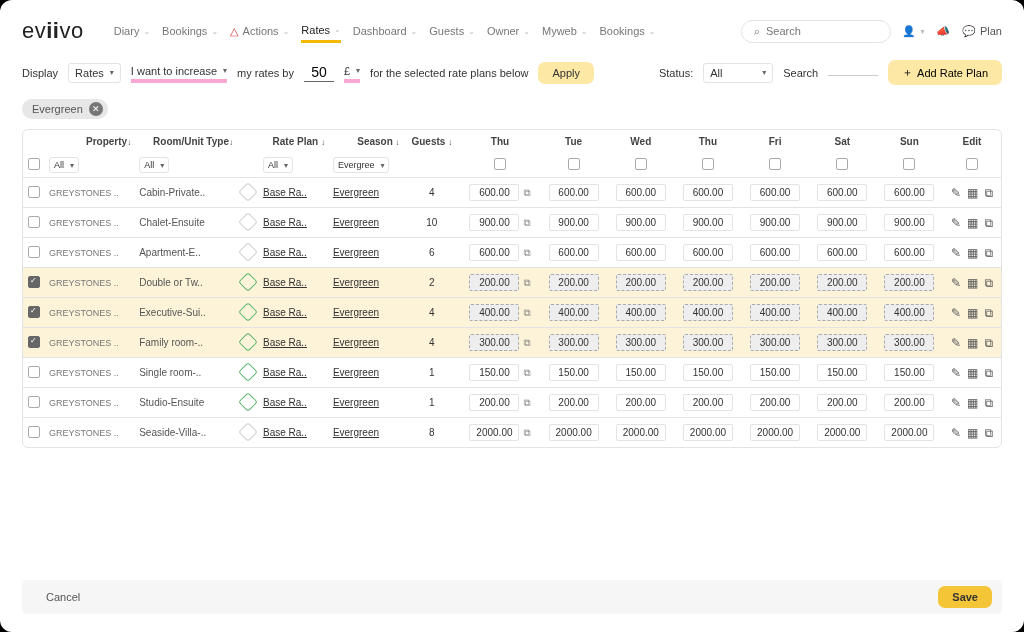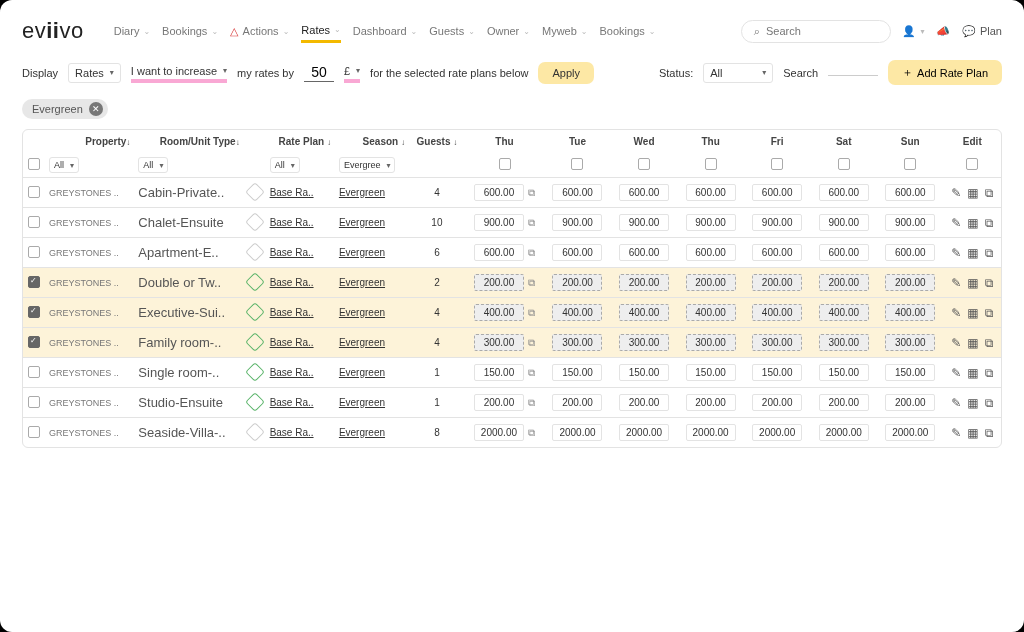--- a/index.html
+++ b/index.html
@@ -53,21 +53,21 @@
   thead tr.filters td{padding:4px;}
   thead tr.filters .sel{font-size:9px;padding:2px 4px;}
   tbody tr{border-top:1px solid var(--border);}
   tbody tr.hl{background:var(--highlight-row);}
   td{padding:6px 4px;white-space:nowrap;text-align:left;}
   td.center,th.center{text-align:center;}
   .ck{width:12px;height:12px;border:1px solid #aaa;border-radius:2px;display:inline-block;position:relative;}
   .ck.on{background:#666;border-color:#666;}
   .ck.on:after{content:"✓";color:#fff;font-size:8px;position:absolute;top:-1px;left:1px;}
   .prop{color:#777;font-size:9px;text-transform:uppercase;}
-  .room{color:#555;font-size:13px;}
+  .room{color:#555;font-size:10px;}
   .tag{width:14px;height:14px;border:1.5px solid var(--green);border-radius:3px;display:inline-block;transform:rotate(45deg);}
   .tag.off{border-color:#ccc;}
   .link{text-decoration:underline;color:#333;font-size:10px;}
   .ratecell{border:1px solid var(--border);border-radius:2px;padding:2px 0;text-align:center;width:50px;display:inline-block;}
   .ratecell.edit{border:1px dashed #aaa;background:#eee;}
   .copyico{font-size:10px;color:#888;margin-left:4px;display:inline-block;}
   .acts{display:flex;gap:6px;justify-content:center;color:#555;font-size:12px;}
   .footer{margin-top:auto;display:flex;align-items:center;background:var(--panel);border-radius:4px;padding:6px 10px;}
 </style>
 </head>
@@ -420,14 +420,19 @@
                 <span>✎</span>
                 <span>▦</span>
                 <span>⧉</span>
               </span>
             </td>
           </tr>
         </tbody>
   </table>
 </div>
 
+<div class="footer">
+  <button class="btn cancel">Cancel</button>
+  <span class="spacer"></span>
+  <button class="btn save">Save</button>
+</div>
 
 </div>
 
 </body></html>

